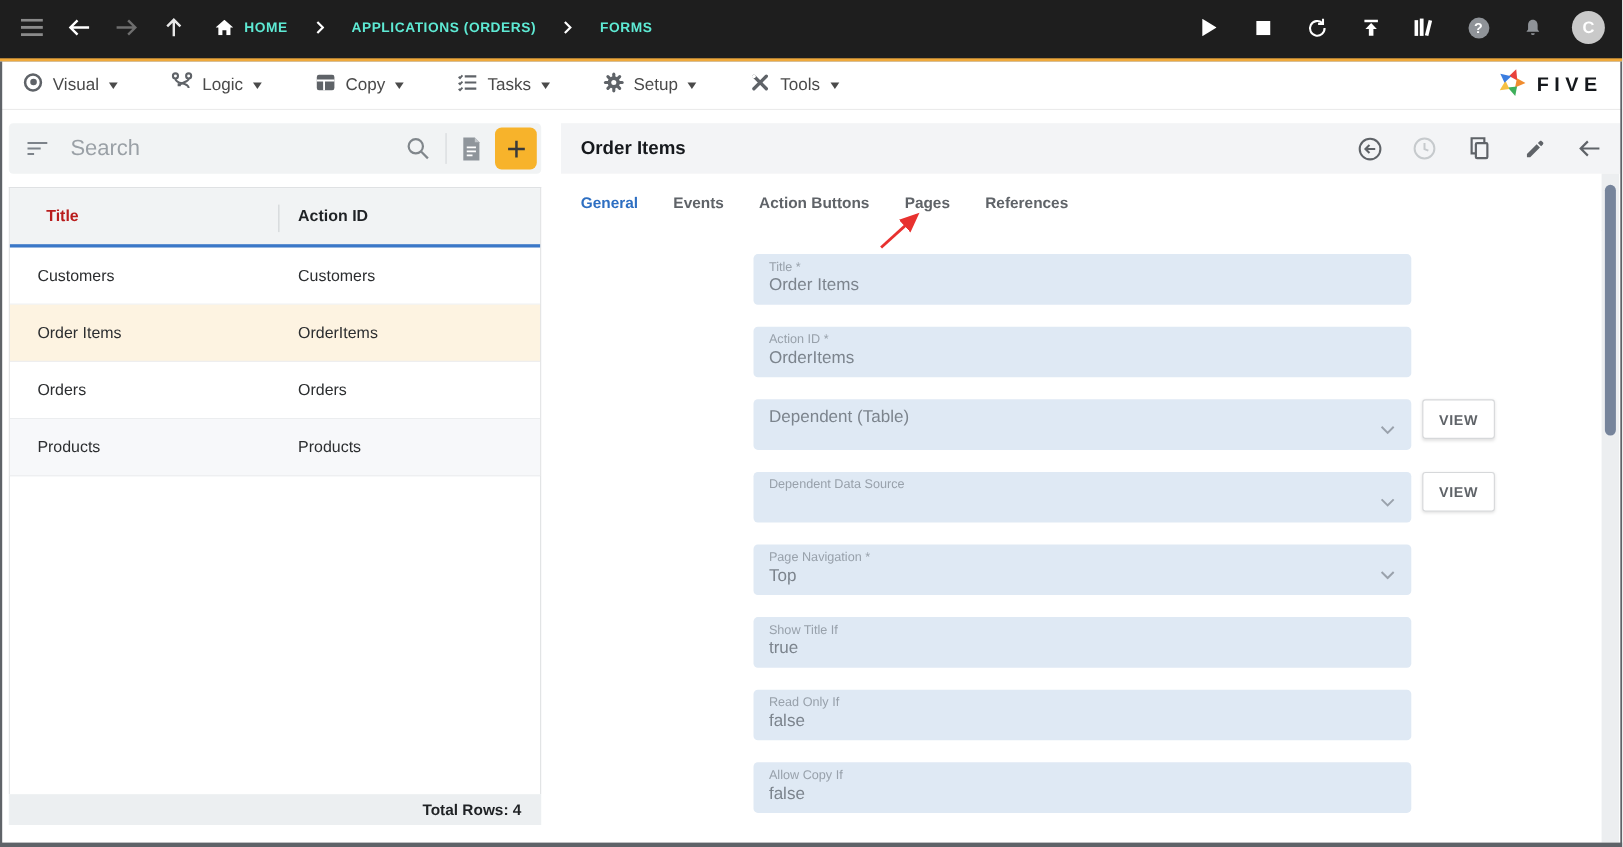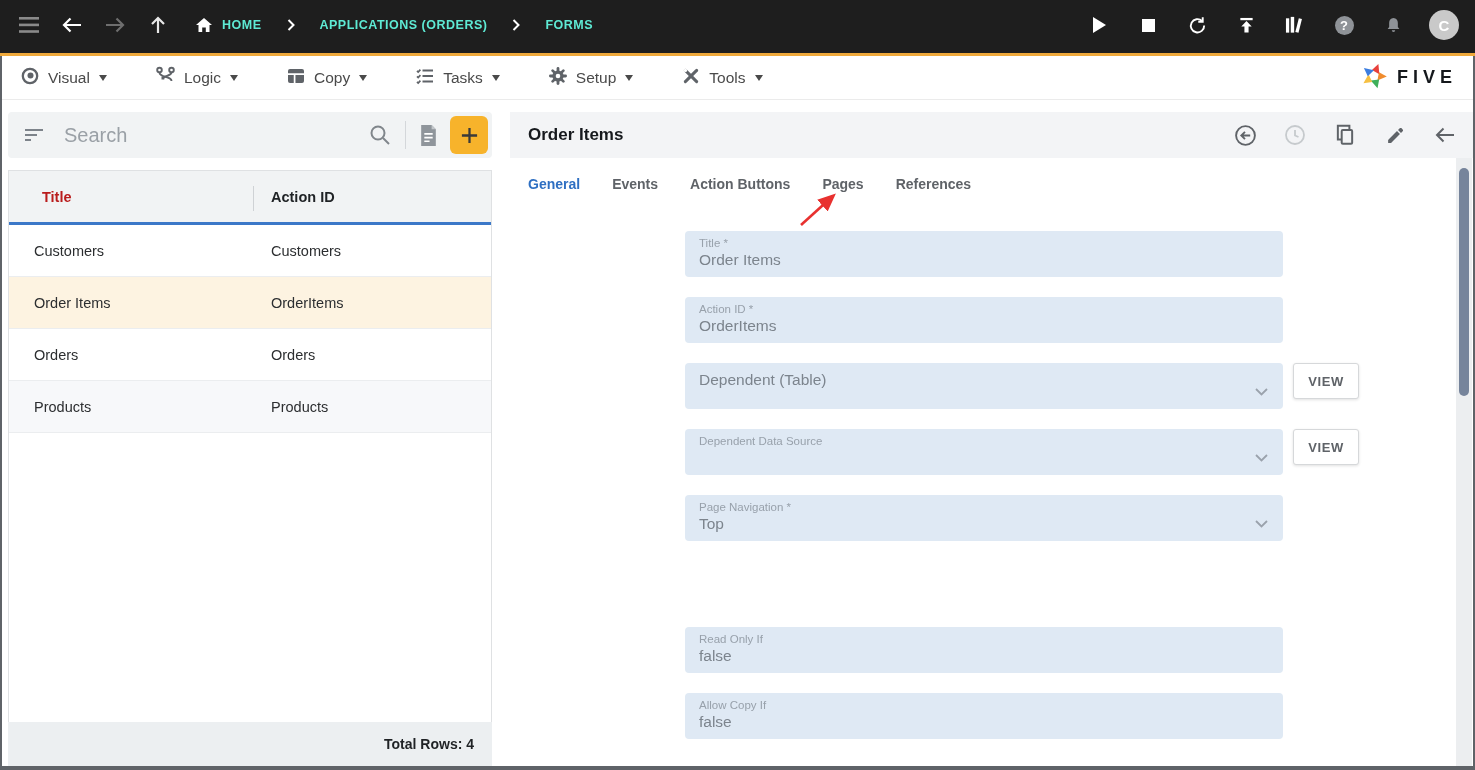--- a/index.html
+++ b/index.html
@@ -45,21 +45,21 @@
                 border:1px solid #dfe1e3; border-bottom:none; }
   .lt-header { height:54px; background:#f1f3f4; border-bottom:3px solid #3b78c8; display:flex; align-items:center; position:relative; }
   .lt-header .c1 { width:244px; padding-left:33px; font-size:14.5px; font-weight:bold; color:#b91c1c; }
   .lt-header .c2 { padding-left:18px; font-size:14.5px; font-weight:bold; color:#1f2225; }
   .col-div { position:absolute; left:244px; top:15px; width:1px; height:25px; background:#cfd2d5; }
   .lt-row { height:52px; display:flex; align-items:center; border-bottom:1px solid #ebedef; cursor:pointer; background:#fff; }
   .lt-row .c1 { width:244px; padding-left:25px; font-size:14.5px; color:#2c2e30; }
   .lt-row .c2 { padding-left:18px; font-size:14.5px; color:#2c2e30; }
   .lt-row.selected { background:#fdf3e1; }
   .lt-row.striped { background:#f7f8fa; }
-  .left-footer { position:absolute; left:8px; top:722px; width:484px; height:44px; background:#eceff1;
+  .left-footer { position:absolute; left:8px; top:722px; width:484px; height:28px; background:#eceff1;
                  display:flex; align-items:center; justify-content:flex-end; padding-right:18px;
                  font-size:14px; font-weight:bold; color:#1f2225; }
 
   
   .rp-header { position:absolute; left:510px; top:112px; width:963px; height:46px; background:#f3f4f6;
                display:flex; align-items:center; padding:0 16px 0 18px; }
   .rp-title { font-size:17px; font-weight:600; color:#16191d; }
   .rp-icons { margin-left:auto; display:flex; align-items:center; gap:26px; }
   .rp-icons .tb-icon { width:24px; height:24px; }
 
@@ -424,20 +424,24 @@
     <button class="view-btn" style="top:233px">VIEW</button>
     <div class="field" style="top:299px">
       <div class="field-label">Page Navigation *</div>
       <div class="field-value">Top</div>
       <span class="chev">
         <svg width="13" height="8" viewBox="0 0 13 8" fill="none" stroke="#9aa2ac" stroke-width="1.8">
             <path d="M1 1 L6.5 6.5 L12 1"></path>
           </svg>
       </span>
     </div>
+    <div class="field" style="top:365px">
+      <div class="field-label">Show Title If</div>
+      <div class="field-value">true</div>
+    </div>
     <div class="field" style="top:431px">
       <div class="field-label">Read Only If</div>
       <div class="field-value">false</div>
     </div>
     <div class="field" style="top:497px">
       <div class="field-label">Allow Copy If</div>
       <div class="field-value">false</div>
     </div>
   </div>
 

